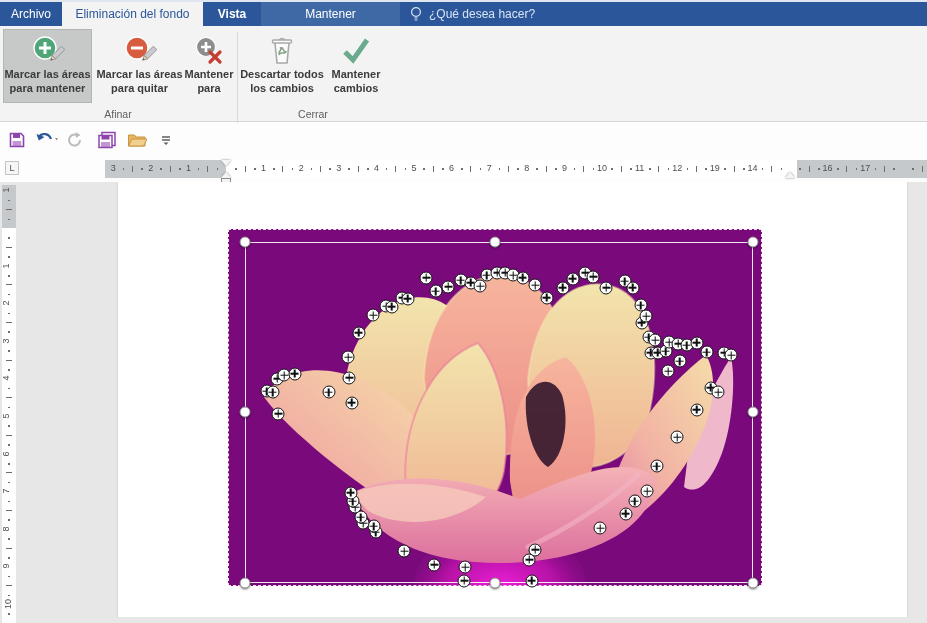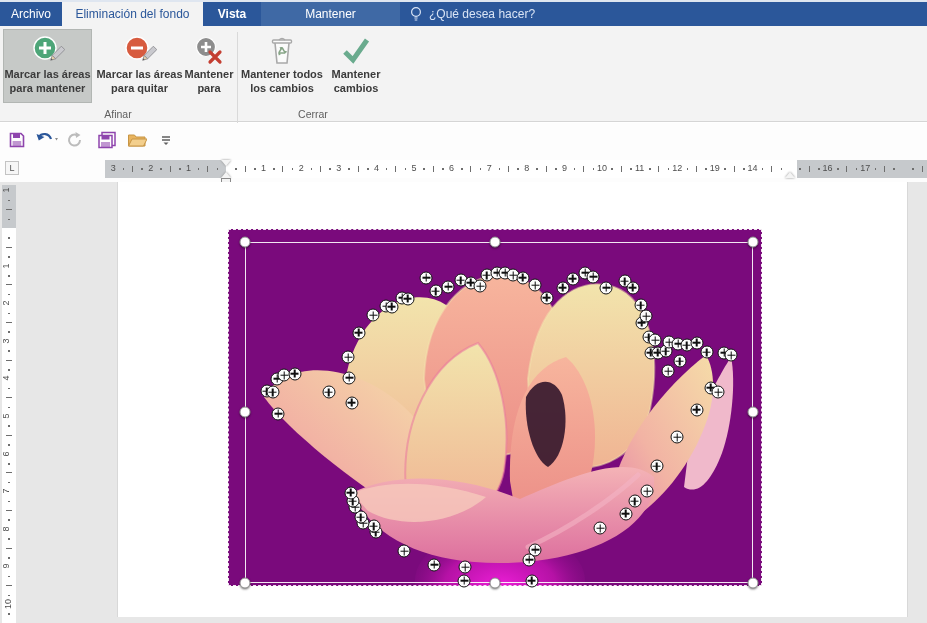--- a/index.html
+++ b/index.html
@@ -154,21 +154,21 @@
           <g stroke="#86a486" stroke-width="1.5" fill="none">
             <path d="M15 12.5 l-3.2 5.4"></path>
               <path d="M15 12.5 l3.2 5.4"></path>
               <path d="M11.8 18 h6.4"></path>
             <path d="M15 12.5 l-1.6 .2 .6 1.4" stroke-width="1.2"></path>
             <path d="M18.2 18 l1 -1.3 -1.6 -.5" stroke-width="1.2"></path>
             <path d="M11.8 18 l.4 1.6 1.3 -.9" stroke-width="1.2"></path>
           </g>
         </svg>
       </div>
-      <div class="rlb">Mantener todos</div>
+      <div class="rlb">Descartar todos</div>
       <div class="rlb">los cambios</div>
     </div>
 
     <div class="rbtn" style="left:327px;width:58px;">
       <div class="ric">
         <svg width="32" height="30" viewBox="0 0 32 30">
           <path d="M5 16 L13 24 L27 4" fill="none" stroke="var(--check-green)" stroke-width="5"></path>
         </svg>
       </div>
       <div class="rlb">Mantener</div>

